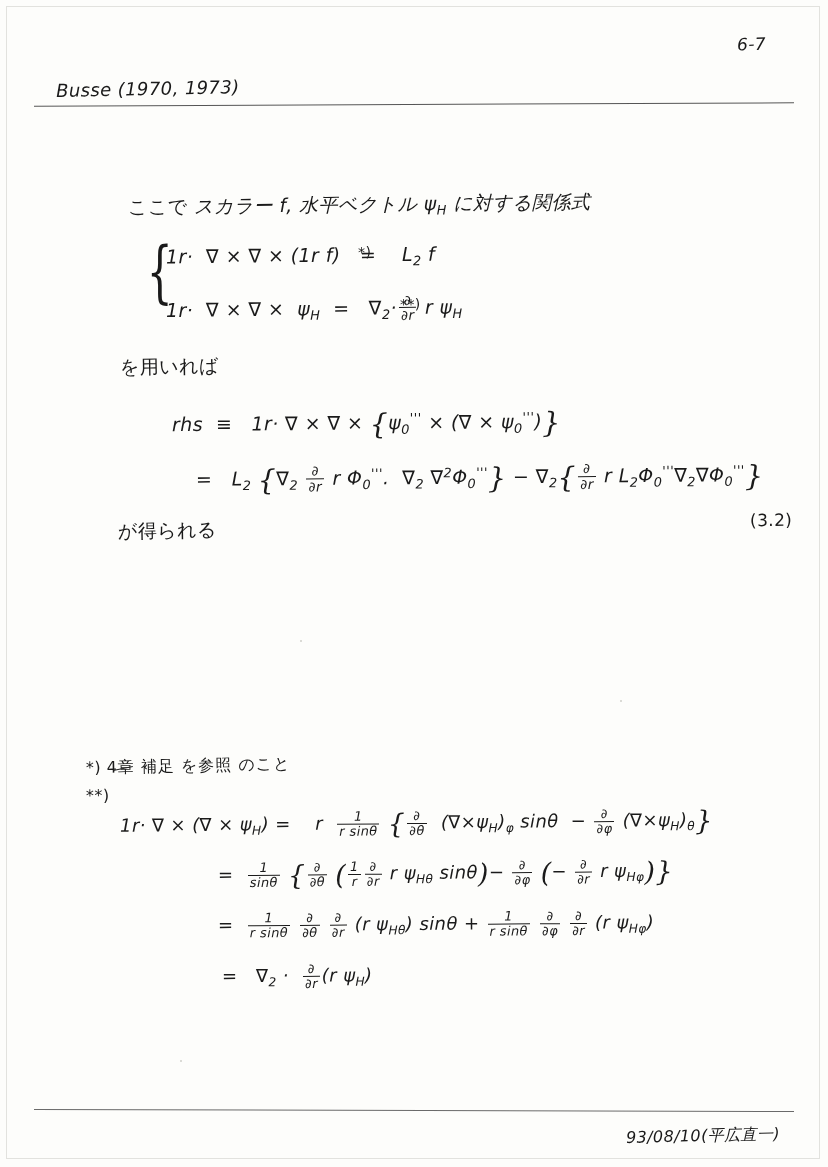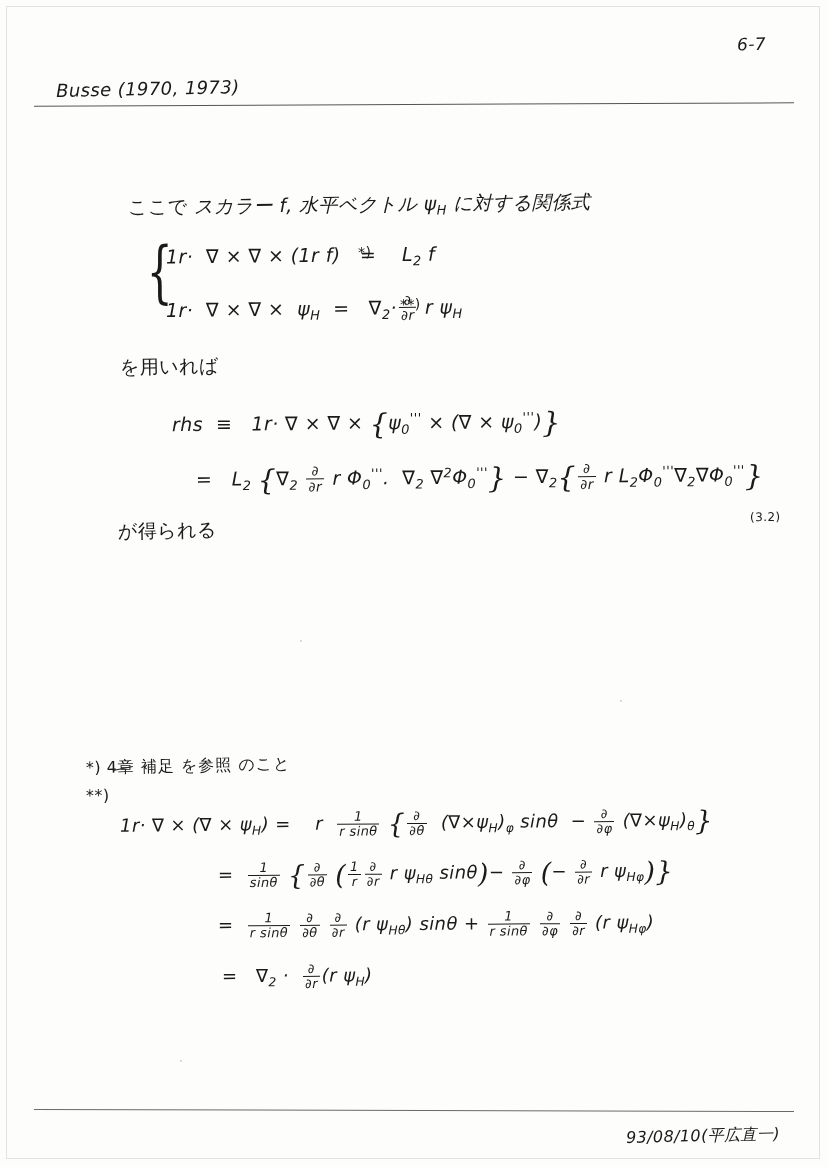--- a/index.html
+++ b/index.html
@@ -86,21 +86,21 @@
     font-family: "DejaVu Serif", serif;
     transform: scaleX(0.6);
   }
   .l2 { left: 166px; top: 244px; font-size: 19px; transform: rotate(-0.6deg); }
   .l2star { left: 358px; top: 244px; font-size: 14px; }
   .l3 { left: 166px; top: 294px; font-size: 19px; transform: rotate(-0.7deg); }
   .l3star { left: 400px; top: 296px; font-size: 14px; }
   .l4 { left: 120px; top: 354px; font-size: 19px; transform: rotate(-1deg); }
   .l5 { left: 172px; top: 408px; font-size: 19px; transform: rotate(-0.5deg); }
   .l6 { left: 196px; top: 462px; font-size: 19px; transform: rotate(-0.5deg); }
-  .l6num { left: 750px; top: 510px; font-size: 12px; transform: rotate(-1deg); }
+  .l6num { left: 750px; top: 510px; font-size: 17px; transform: rotate(-1deg); }
   .l7 { left: 118px; top: 518px; font-size: 19px; transform: rotate(-1deg); }
 
   
   .fn1 { left: 86px; top: 756px; font-size: 16px; transform: rotate(-1.2deg); }
   .fn1strike {
     position: absolute;
     left: 113px;
     top: 768px;
     width: 20px;
     height: 1px;

